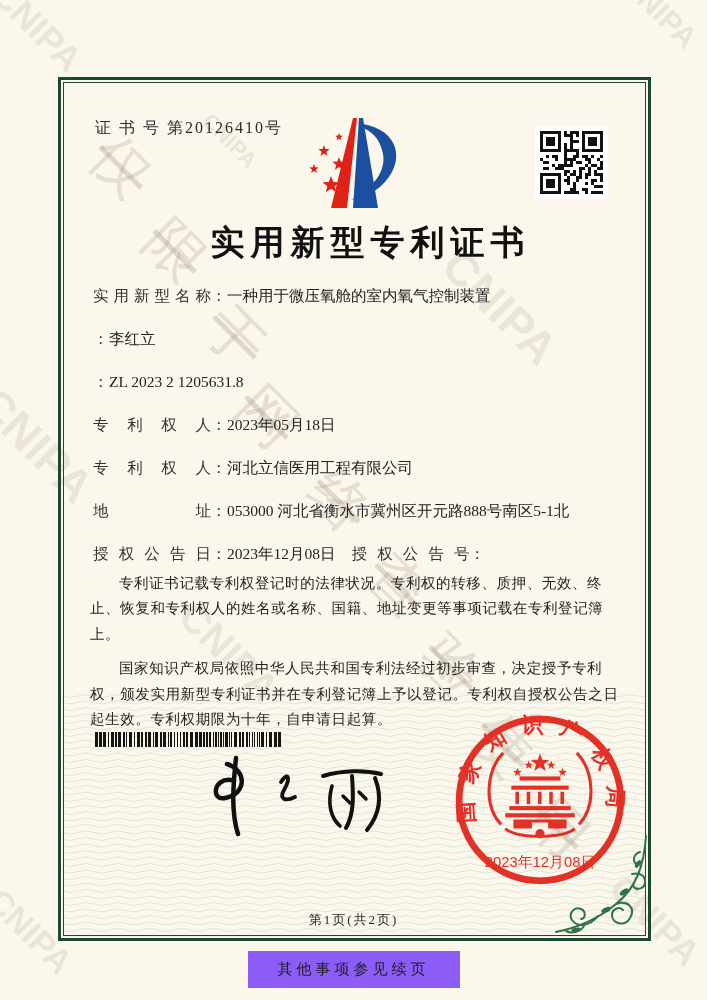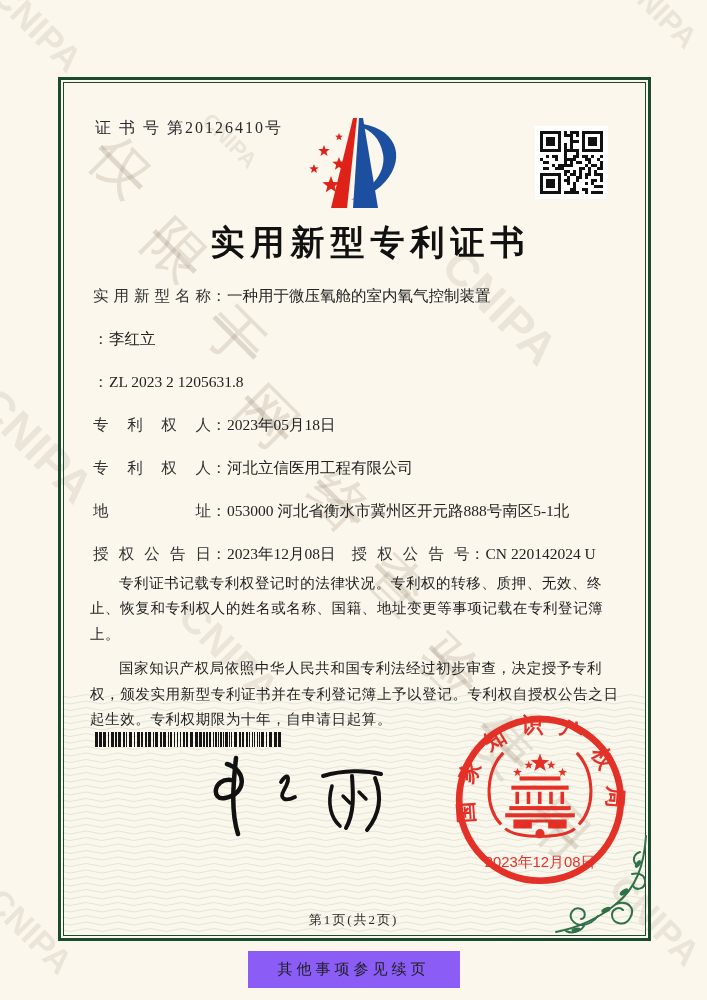--- a/index.html
+++ b/index.html
@@ -321,21 +321,20 @@
           <span class="fsep">：</span>
           <span class="fval">053000 河北省衡水市冀州区开元路888号南区5-1北</span>
       </div>
       <div class="frow">
         <span class="flbl">授权公告日</span>
           <span class="fsep">：</span>
           <span class="fval">2023年12月08日</span>
         <span class="grant2">
           <span class="flbl">授权公告号</span>
             <span class="fsep">：</span>
-            <span class="fval">CN 220142024 U</span>
         </span>
       </div>
     </div>
 
     <div class="paras">
       <p>专利证书记载专利权登记时的法律状况。专利权的转移、质押、无效、终止、恢复和专利权人的姓名或名称、国籍、地址变更等事项记载在专利登记簿上。</p>
       <p>国家知识产权局依照中华人民共和国专利法经过初步审查，决定授予专利权，颁发实用新型专利证书并在专利登记簿上予以登记。专利权自授权公告之日起生效。专利权期限为十年，自申请日起算。</p>
     </div>
 
     <div id="barcode">

